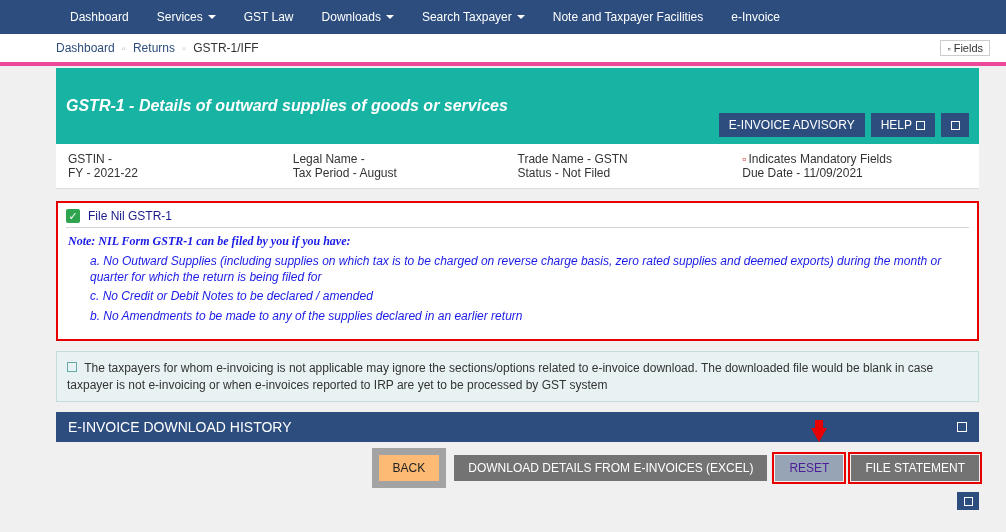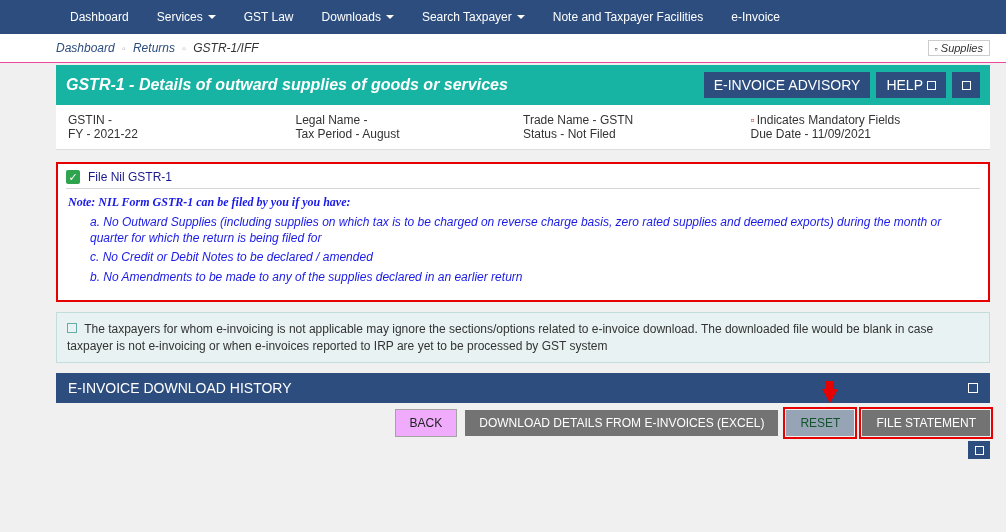--- a/index.html
+++ b/index.html
@@ -36,49 +36,49 @@
     border-top: 4px solid #fff;
   }
   .breadcrumb-row {
     background: #fff;
     padding: 6px 16px 6px 56px;
     display: flex;
     justify-content: space-between;
     align-items: center;
     font-size: 12px;
     color: #333;
-    border-bottom: 1px solid #ec4899;
-    font-style: italic;
+    border-bottom: 4px solid #ec4899;
   }
   .breadcrumb-row a { color: #2c4d7d; text-decoration: none; }
   .bc-sep { color: #aaa; margin: 0 4px; font-size: 10px; }
   .lang-box { border: 1px solid #ccc; padding: 1px 6px; font-size: 11px; }
-  .container { padding: 0 16px 0 56px; }
+  .container { padding: 0 27px 0 56px; }
 
   .title-bar {
     background: #17b3a3;
     color: #fff;
     display: flex;
     justify-content: space-between;
     align-items: center;
     padding: 7px 10px;
     margin-top: 2px;
   }
   .title-bar h2 { font-size: 16px; font-weight: bold; font-style: italic; }
   .title-actions { display: flex; gap: 6px; }
   .btn-navy {
     background: #2c4d7d;
     color: #fff;
     border: none;
     padding: 5px 10px;
-    font-size: 14px;
+    font-size: 12px;
     cursor: pointer;
     display: inline-flex;
     align-items: center;
     gap: 4px;
+    margin-top: 38px;
   }
   .btn-navy.square { width: 28px; justify-content: center; padding: 5px 0; }
   .sq-icon { display:inline-block; width:9px; height:9px; border:1px solid #fff; }
 
   .info-row {
     background: #fff;
     display: flex;
     padding: 8px 12px;
     font-size: 12px;
     color: #333;
@@ -155,31 +155,31 @@
     padding-right: 0;
     position: relative;
   }
   .btn {
     padding: 6px 14px;
     font-size: 12px;
     cursor: pointer;
     border: none;
   }
   .btn-outline {
-    background: #f0abfc;
-    border: 1px solid #a3a3a3;
+    background: #fdba74;
+    border: 7px solid #a3a3a3;
     color: #222;
   }
   .btn-primary {
     background: #737373;
     color: #fff;
   }
   .btn-disabled {
     background: #97a4b5;
-    color: #14532d;
+    color: #4c1d95;
   }
   .red-outline { outline: 2px solid #e60000; outline-offset: 1px; }
   .red-arrow {
     position: absolute;
     top: -20px;
     right: 152px;
     width: 0; height: 0;
     border-left: 8px solid transparent;
     border-right: 8px solid transparent;
     border-top: 14px solid #e60000;
@@ -234,21 +234,21 @@
 <div class="breadcrumb-row">
   <div>
     <a href="#">Dashboard</a>
     <span class="bc-sep">▫</span>
     <a href="#">Returns</a>
     <span class="bc-sep">▫</span>
     <span>GSTR-1/IFF</span>
   </div>
   <div class="lang-box">
     <span style="font-size:9px;">▫</span>
-    <span>Supplies</span>
+    <span>Fields</span>
   </div>
 </div>
 
 <div class="container">
 
   <div class="title-bar">
     <h2>GSTR-1 - Details of outward supplies of goods or services</h2>
     <div class="title-actions">
       <button class="btn-navy">E-INVOICE ADVISORY</button>
       <button class="btn-navy">

